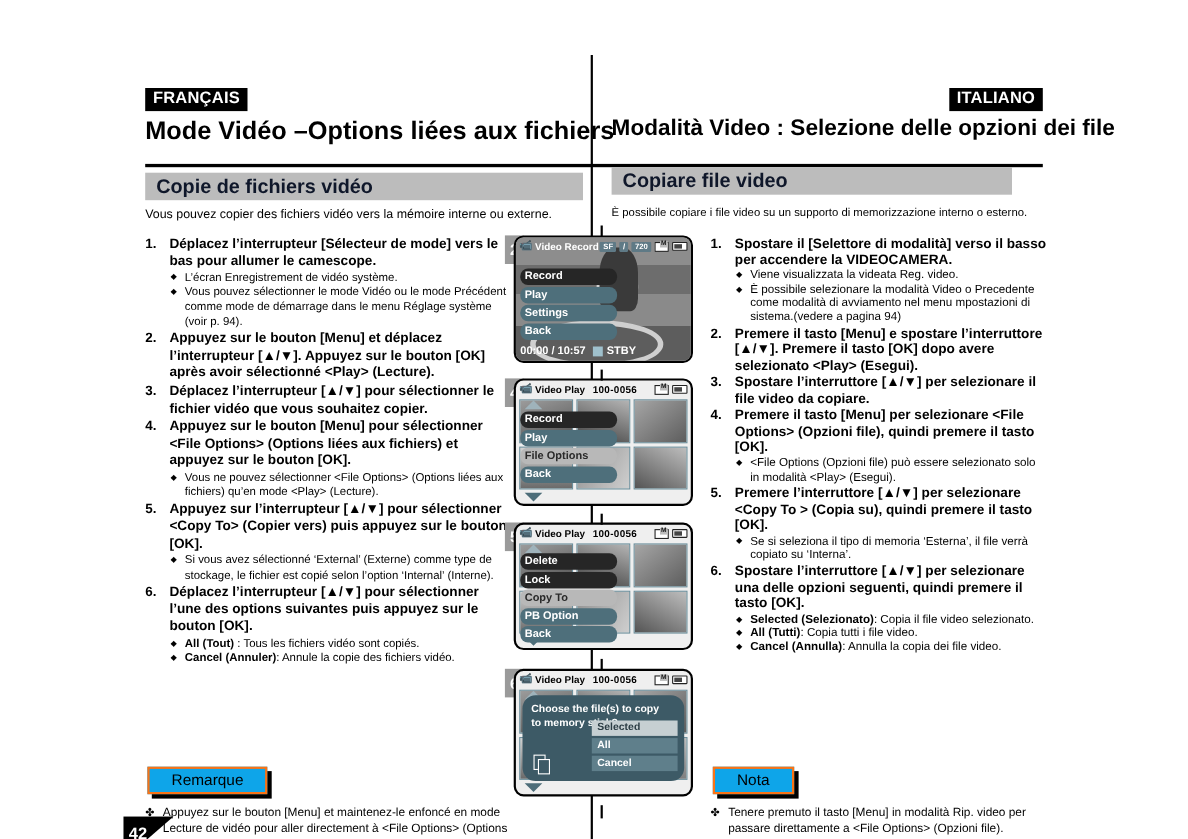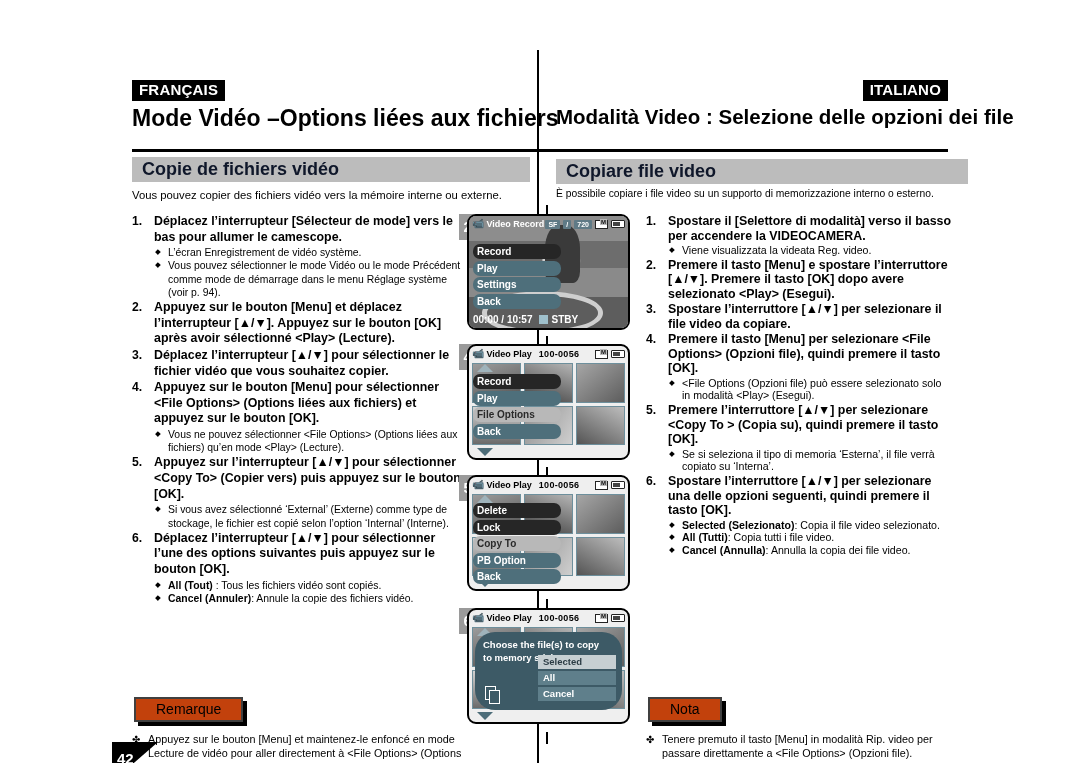--- a/index.html
+++ b/index.html
@@ -44,21 +44,21 @@
     position:absolute; left:132px; top:107px; width:816px; height:3px; background:#000;
   }
 
   
   .secbar {
     position:absolute; height:25px; background:#bcbcbc;
     font-size:18px; font-weight:bold; line-height:25px;
     padding-left:10px; color:#0f172a;
   }
   .secbar-left  { left:132px; top:115px; width:398px; }
-  .secbar-right { left:556px; top:117px; width:412px; }
+  .secbar-right { left:556px; top:110px; width:364px; }
 
   .intro {
     position:absolute; font-size:11.3px; line-height:1.25;
   }
   .intro-left  { left:132px; top:146px; width:400px; }
   .intro-right { left:556px; top:146px; width:395px; font-size:10.3px; }
 
   
   .steps { position:absolute; }
   .steps-left  { left:132px; top:172px; width:330px; }
@@ -85,22 +85,22 @@
   .steps-right .bullets li { font-size:10.6px; line-height:1.2; }
   .bullets li:before {
     content:"\25C6";
     position:absolute; left:1px; top:0px; font-size:7.5px; line-height:1.65;
   }
   .b { font-weight:bold; }
 
   
   .notebox {
     position:absolute;
-    border:2px solid #404040;
-    background:#c2410c;
+    border:2px solid #f97316;
+    background:#0ea5e9;
     font-size:14px;
     padding:2px 20px 3px 20px;
     box-shadow:4px 4px 0 #000;
   }
   .notebox-left  { left:134px; top:655px; }
   .notebox-right { left:648px; top:655px; }
 
   .noteitem {
     position:absolute;
     display:flex;
@@ -231,21 +231,21 @@
   .lcd-bottom {
     position:absolute; left:0; right:0; bottom:1px; height:15px;
     display:flex; align-items:center; padding:0 4px;
     font-size:10px; font-weight:bold; color:#fff; z-index:6;
   }
   .stby-box { width:9px;height:9px;background:#9fc0cc;margin:0 4px 0 6px; }
 
   
   .dialog {
     position:absolute; left:6px; top:22px; right:6px; bottom:12px;
-    background:#3d5a66; border-radius:20px; z-index:8;
+    background:#3d5a66; border-radius:12px; z-index:8;
     color:#fff; padding:7px 8px;
   }
   .dialog .dtext { font-size:9.5px; font-weight:bold; line-height:1.35; }
   .dialog .opts { position:absolute; right:6px; bottom:7px; width:78px; }
   .dialog .opt {
     height:14px; line-height:14px; font-size:9.5px; font-weight:bold;
     padding-left:5px; margin-bottom:2px; color:#fff; background:#5f7f8b;
   }
   .dialog .opt.sel { background:#c6cfd2; color:#2b3c44; }
   .dialog .fileico {
@@ -338,20 +338,21 @@
         </div>
       </div>
     </div>
   <div class="steps steps-right">
       <div class="step">
         <div class="step-num">1.</div>
         <div class="step-body">
           <div class="step-head">Spostare il [Selettore di modalità] verso il basso per accendere la VIDEOCAMERA.</div>
           <ul class="bullets">
             <li>Viene visualizzata la videata Reg. video.</li>
+            <li>È possibile selezionare la modalità Video o Precedente come modalità di avviamento nel menu mpostazioni di sistema.(vedere a pagina 94)</li>
           </ul>
         </div>
       </div>
       <div class="step">
         <div class="step-num">2.</div>
         <div class="step-body">
           <div class="step-head">Premere il tasto [Menu] e spostare l’interruttore [▲/▼]. Premere il tasto [OK] dopo avere selezionato &lt;Play&gt; (Esegui).</div>
         </div>
       </div>
       <div class="step">

